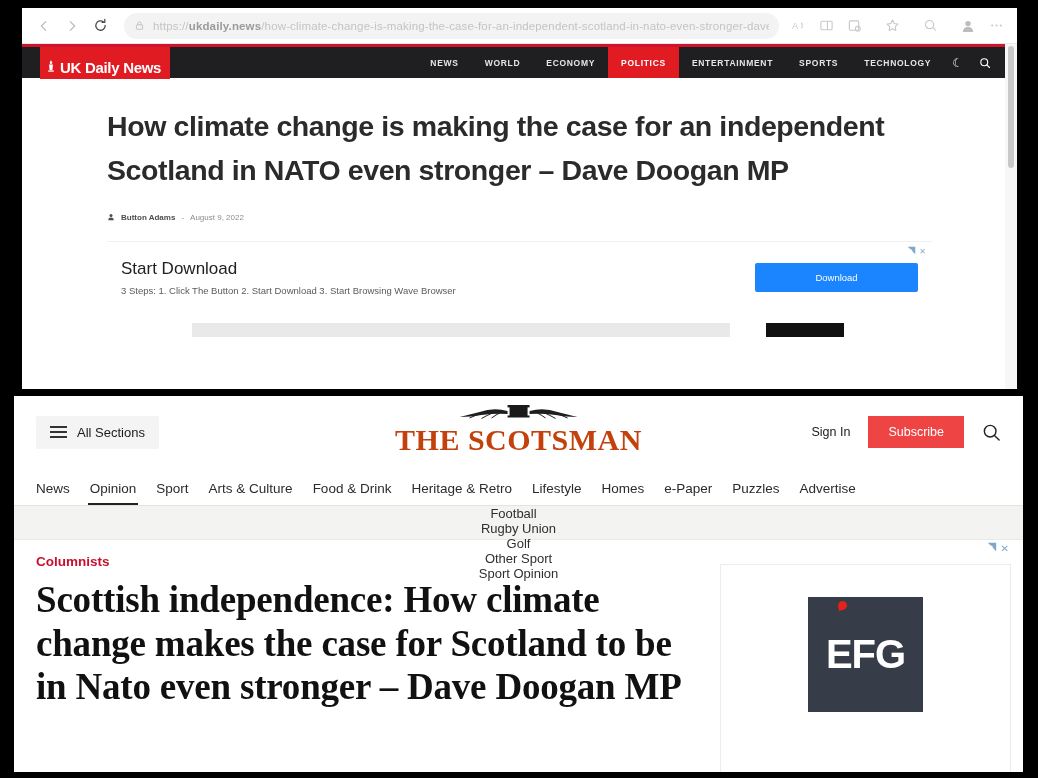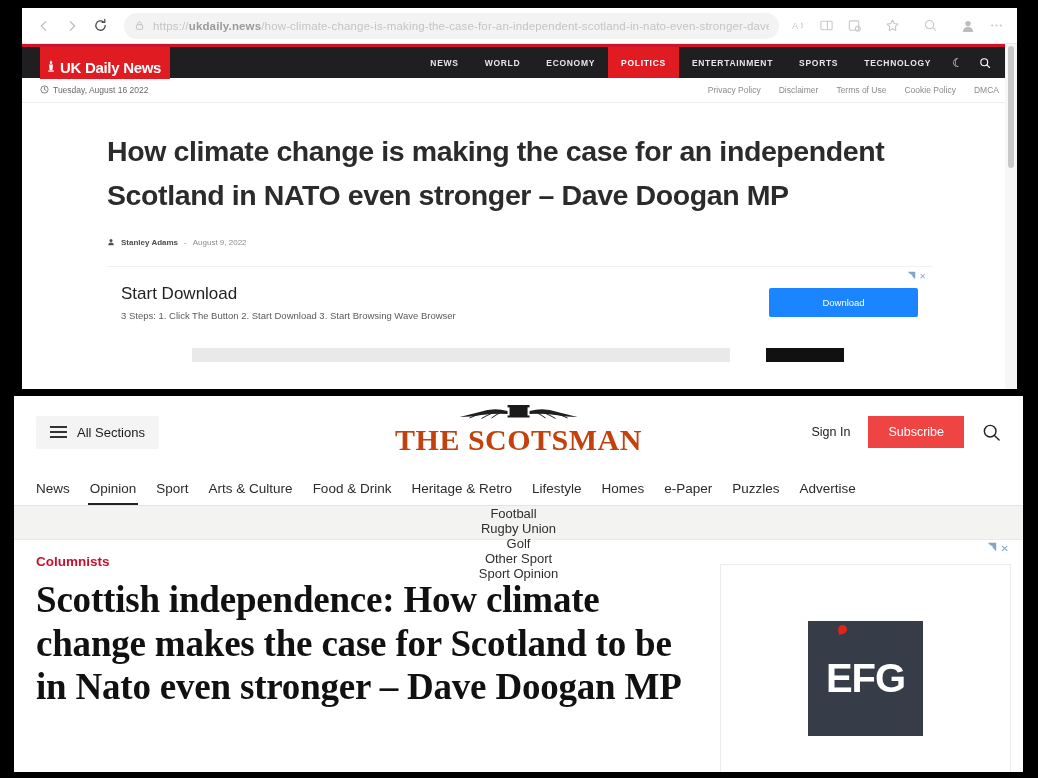--- a/index.html
+++ b/index.html
@@ -94,21 +94,21 @@
     display: flex; align-items: center; position: relative; padding: 0 14px;
   }
   .ad-badge {
     position: absolute; right: 6px; top: 4px; font-size: 8px; color: #8fa8c8;
     display: flex; gap: 3px; align-items: center;
   }
   .ad-title { font-size: 17px; color: #222; font-weight: 400; }
   .ad-sub { font-size: 9.5px; color: #5b5b5b; margin-top: 6px; }
   .ad-btn {
     margin-left: auto; background: #1a85ff; color: #fff;
-    font-size: 9.5px; padding: 9px 12px; width: 149px; text-align: center; border-radius: 2px;
+    font-size: 9.5px; padding: 9px 12px; width: 163px; text-align: center; border-radius: 2px;
   }
   .ukd-lower { margin-top: 10px; padding: 0 85px; display: flex; align-items: flex-start; }
   .ukd-lower .grey-block { height: 14px; background: #e9e9e9; width: 538px; }
   .ukd-lower .dark-block { height: 14px; background: #111; width: 78px; margin-left: 36px; }
 
   .scrollbar {
     position: absolute; right: 0; top: 36px; width: 12px; bottom: 0; background: #f7f7f7;
   }
   .scrollbar .thumb {
     position: absolute; left: 3px; top: 2px; width: 6px; height: 122px;
@@ -179,21 +179,21 @@
     letter-spacing: -.2px;
   }
   .sc-aside { flex: 1 1 auto; padding: 10px 12px 0 0; position: relative; }
   .aside-ad {
     background: #fff; border: 1px solid #ececec; height: 220px;
     display: flex; align-items: flex-start; justify-content: center; padding-top: 32px;
     margin-top: 14px;
   }
   .efg-box {
     width: 115px; height: 115px; background: #363c48;
-    display: flex; align-items: center; justify-content: center; position: relative; margin-top: 24px;
+    display: flex; align-items: center; justify-content: center; position: relative;
   }
   .efg-text {
     color: #fff; font-weight: 700; font-size: 40px; letter-spacing: -1px;
     font-family: "Liberation Sans", sans-serif; position: relative;
   }
   .efg-dot {
     position: absolute; width: 9px; height: 9px; background: #e2231a;
     border-radius: 50% 50% 50% 0; transform: rotate(-10deg);
     left: 30px; top: 4px;
   }
@@ -310,49 +310,31 @@
           <span class="ico">☾</span>
           <span class="ico">
             <svg width="12" height="12" viewBox="0 0 16 16">
                 <circle cx="7" cy="7" r="4.6" fill="none" stroke="#fff" stroke-width="1.5"></circle>
                 <line x1="10.4" y1="10.4" x2="14" y2="14" stroke="#fff" stroke-width="1.5" stroke-linecap="round"></line>
               </svg>
           </span>
         </nav>
       </div>
 
-      <div class="ukd-subbar">
-        <div class="ukd-date">
-          <span>
-            <svg width="9" height="9" viewBox="0 0 16 16">
-                <circle cx="8" cy="8" r="6.4" fill="none" stroke="#6a6a6a" stroke-width="1.5"></circle>
-                <path d="M8 4.4 V8 l2.6 1.6" fill="none" stroke="#6a6a6a" stroke-width="1.5" stroke-linecap="round"></path>
-              </svg>
-          </span>
-          <span>Tuesday, August 16 2022</span>
-        </div>
-        <div class="ukd-links">
-          <a>Privacy Policy</a>
-          <a>Disclaimer</a>
-          <a>Terms of Use</a>
-          <a>Cookie Policy</a>
-          <a>DMCA</a>
-        </div>
-      </div>
 
       <div class="ukd-article">
         <h1 class="ukd-h1">How climate change is making the case for an independent Scotland in NATO even stronger – Dave Doogan MP</h1>
         <div class="ukd-byline">
           <span>
             <svg width="8" height="8" viewBox="0 0 16 16">
                 <circle cx="8" cy="5" r="3" fill="#4d4d4d"></circle>
                 <path d="M2.5 14.5 a5.5 5.5 0 0 1 11 0 Z" fill="#4d4d4d"></path>
               </svg>
           </span>
-          <span class="author">Stanley Adams</span>
+          <span class="author">Button Adams</span>
           <span>-</span>
           <span>August 9, 2022</span>
         </div>
 
         <div class="ukd-ad">
           <div class="ad-badge">
             <span>
               <svg width="9" height="9" viewBox="0 0 12 12">
                   <path d="M1 1 h10 v10 Z" fill="#7ea8c9"></path>
                   <path d="M4 3.6 L7.6 6 L4 8.4 Z" fill="#fff"></path>

